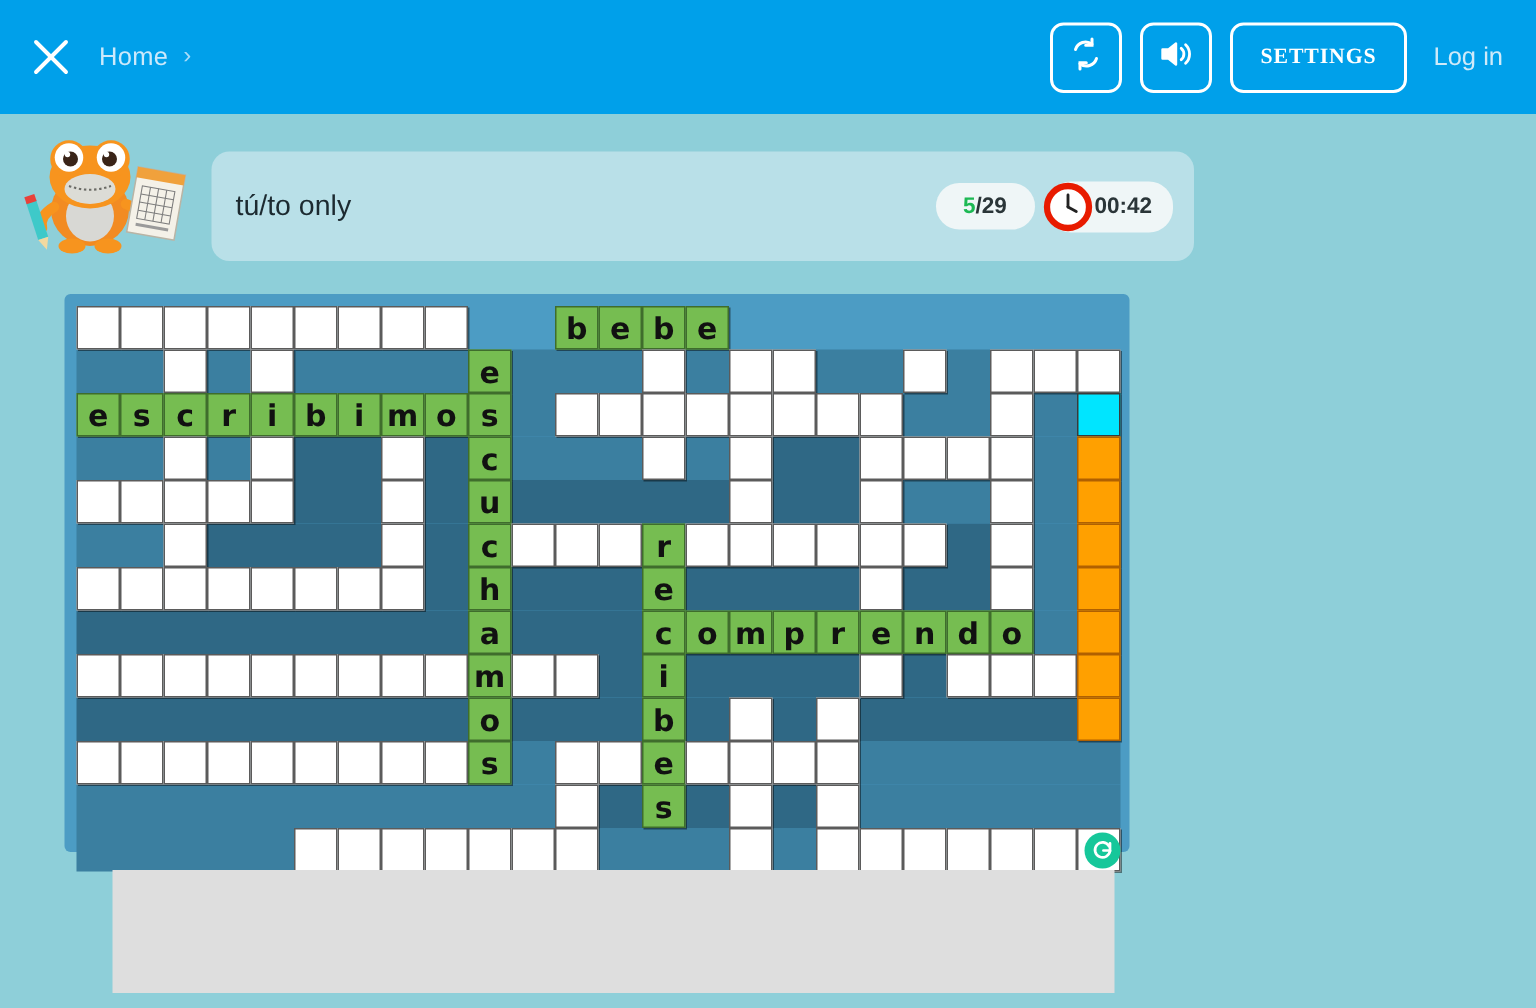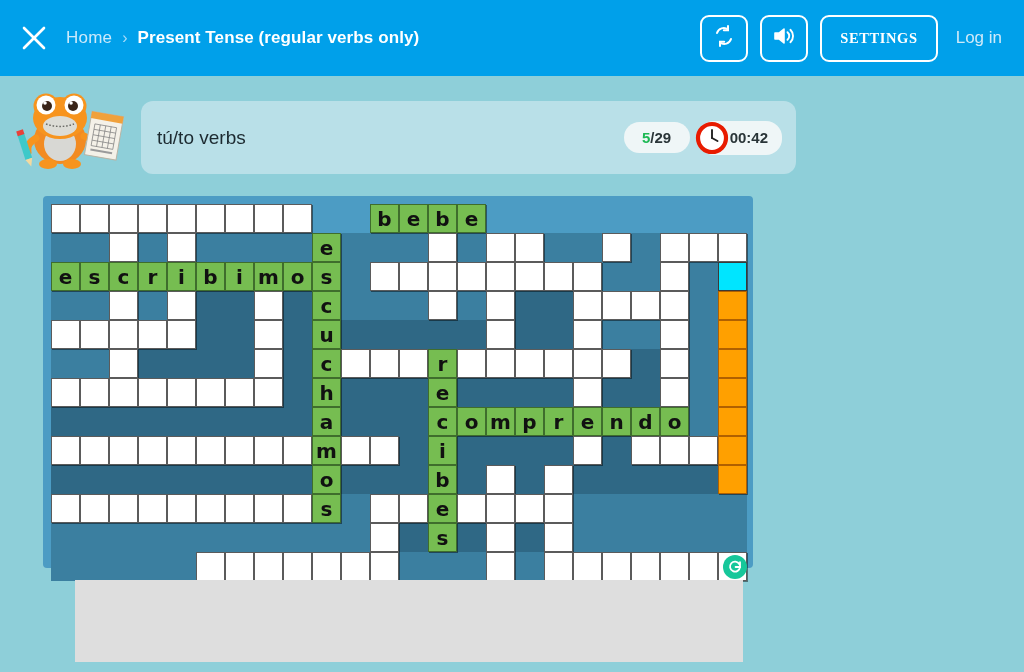--- a/index.html
+++ b/index.html
@@ -174,21 +174,20 @@
     <span>
       <svg width="26" height="26" viewBox="0 0 26 26">
         <line x1="3" y1="3" x2="23" y2="23" stroke="#fff" stroke-width="2.6" stroke-linecap="round"></line>
         <line x1="23" y1="3" x2="3" y2="23" stroke="#fff" stroke-width="2.6" stroke-linecap="round"></line>
       </svg>
     </span>
   </div>
 
   <div class="crumb">Home</div>
   <div class="crumb-sep">›</div>
-  <div class="crumb-current">Present Tense (regular verbs only)</div>
 
   <div id="header-right">
 
     <div class="hdr-icon-btn">
       <span>
         <svg width="24" height="24" viewBox="0 0 24 24" fill="none" stroke="#fff" stroke-width="2" stroke-linecap="round">
           <path d="M5 9a7 7 0 0 1 11-3.5"></path>
           <path d="M19 15a7 7 0 0 1-11 3.5"></path>
           <polyline points="16,2 16,6.2 11.8,6.2"></polyline>
           <polyline points="8,22 8,17.8 12.2,17.8"></polyline>
@@ -254,21 +253,21 @@
         <line x1="84.5" y1="38" x2="84.5" y2="60"></line>
         <line x1="90" y1="38" x2="90" y2="60"></line>
         <line x1="95.5" y1="38" x2="95.5" y2="60"></line>
       </g>
       <rect x="79" y="63" width="22" height="2" fill="#9a9a9a"></rect>
     </g>
   </svg>
 </div>
 
 <div id="clue-bar">
-  <div id="clue-text">tú/to verbs</div>
+  <div id="clue-text">tú/to only</div>
 
   <div id="score-timer">
     <div id="score-pill">
       <span id="score-num">5</span>
         <span>/</span>
         <span>29</span>
     </div>
 
     <div id="timer-pill">
       <span id="clock-icon">

